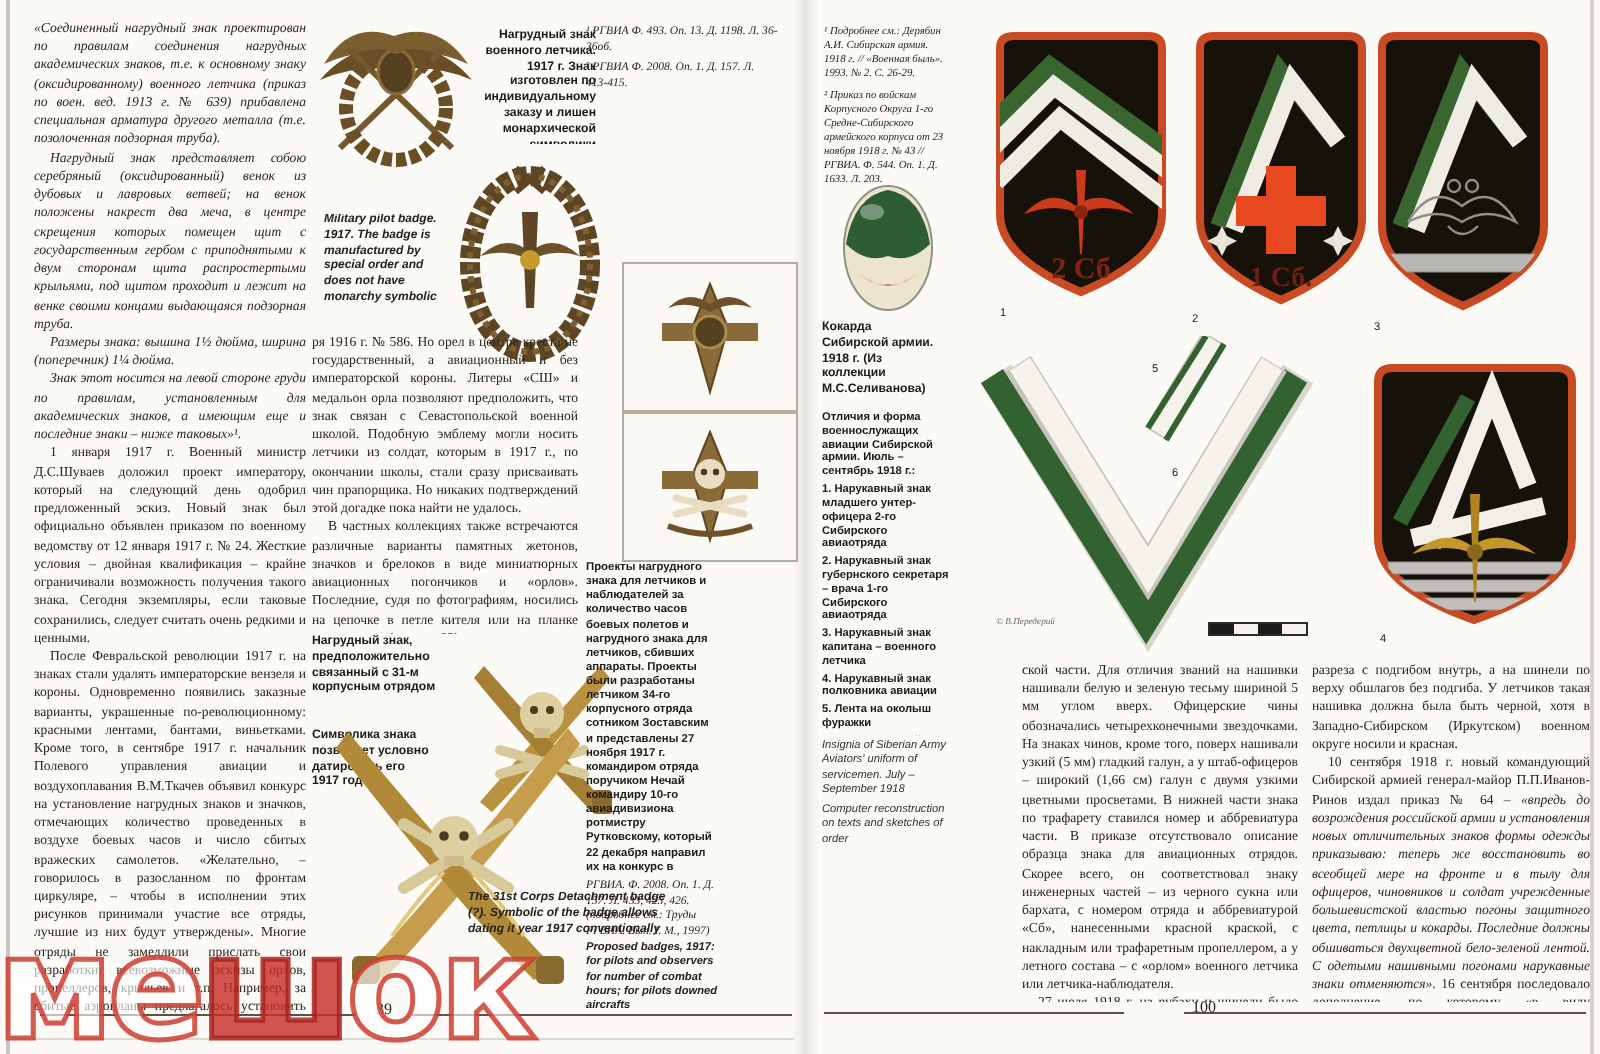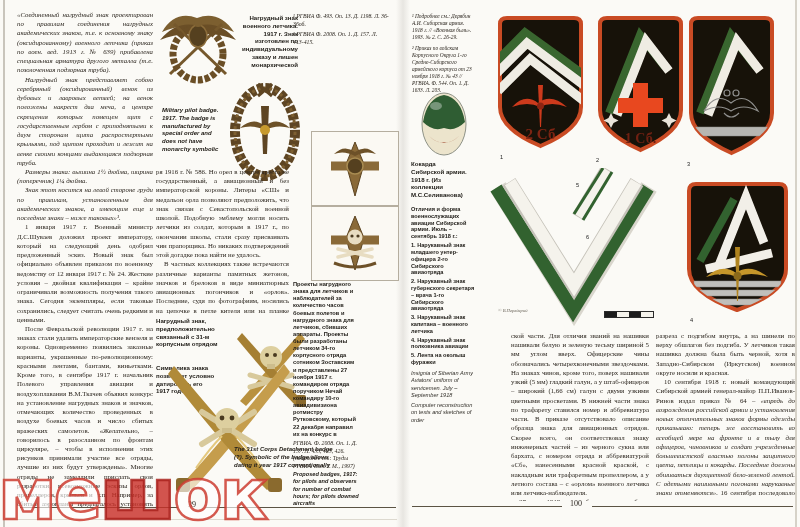--- a/index.html
+++ b/index.html
@@ -284,20 +284,20 @@
       <p class="noind">ской части. Для отличия званий на нашивки нашивали белую и зеленую тесьму шириной 5 мм углом вверх. Офицерские чины обозначались четырехконечными звездочками. На знаках чинов, кроме того, поверх нашивали узкий (5 мм) гладкий галун, а у штаб-офицеров – широкий (1,66 см) галун с двумя узкими цветными просветами. В нижней части знака по трафарету ставился номер и аббревиатура части. В приказе отсутствовало описание образца знака для авиационных отрядов. Скорее всего, он соответствовал знаку инженерных частей – из черного сукна или бархата, с номером отряда и аббревиатурой «Сб», нанесенными красной краской, с накладным или трафаретным пропеллером, а у летного состава – с «орлом» военного летчика или летчика-наблюдателя.</p>
       <p>27 июля 1918 г. на рубахи и шинели было велено нашивать полосу приборного сукна шириной 11 мм: на рубахе по нагрудной планке вдоль</p>
     </div>
     <div class="txt" style="left:656px;top:331px;width:139px;height:170px;">
       <p class="noind">разреза с подгибом внутрь, а на шинели по верху обшлагов без подгиба. У летчиков такая нашивка должна была быть черной, хотя в Западно-Сибирском (Иркутском) военном округе носили и красная.</p>
       <p><span>10 сентября 1918 г. новый командующий Сибирской армией генерал-майор П.П.Иванов-Ринов издал приказ № 64 – </span><span class="it">«впредь до возрождения российской армии и установления новых отличительных знаков формы одежды приказываю: теперь же восстановить во всеобщей мере на фронте и в тылу для офицеров, чиновников и солдат учрежденные большевистской властью погоны защитного цвета, петлицы и кокарды. Последние должны обшиваться двухцветной бело-зеленой лентой. С одетыми нашивными погонами нарукавные знаки отменяются».</span><span> 16 сентября последовало дополнение, по которому «в виду невозможности приобрести погоны защитного цвета» разрешалось ношение погон зеленого цвета и с со-</span></p>
     </div>
 
     <div class="fline" style="left:412px;top:506px;width:150px;"></div>
     <div class="fline" style="left:592px;top:506px;width:201px;"></div>
-    <div class="pagenum" style="left:562px;top:499px;width:28px;">100</div>
+    <div class="pagenum" style="left:588px;top:499px;width:28px;">100</div>
   </div>
 
   <svg class="wm" width="345" height="78">
     <text x="2" y="64" font-family="DejaVu Sans, sans-serif" font-weight="bold" font-size="72" letter-spacing="-3" fill="rgba(255,255,255,0.62)" stroke="rgba(205,60,48,0.85)" stroke-width="2.5"><tspan>ме</tspan><tspan fill="rgba(200,48,40,0.82)" stroke="rgba(170,35,30,0.85)">ш</tspan><tspan>ок</tspan></text>
   </svg>
 
 </div>
 
 </body></html>

